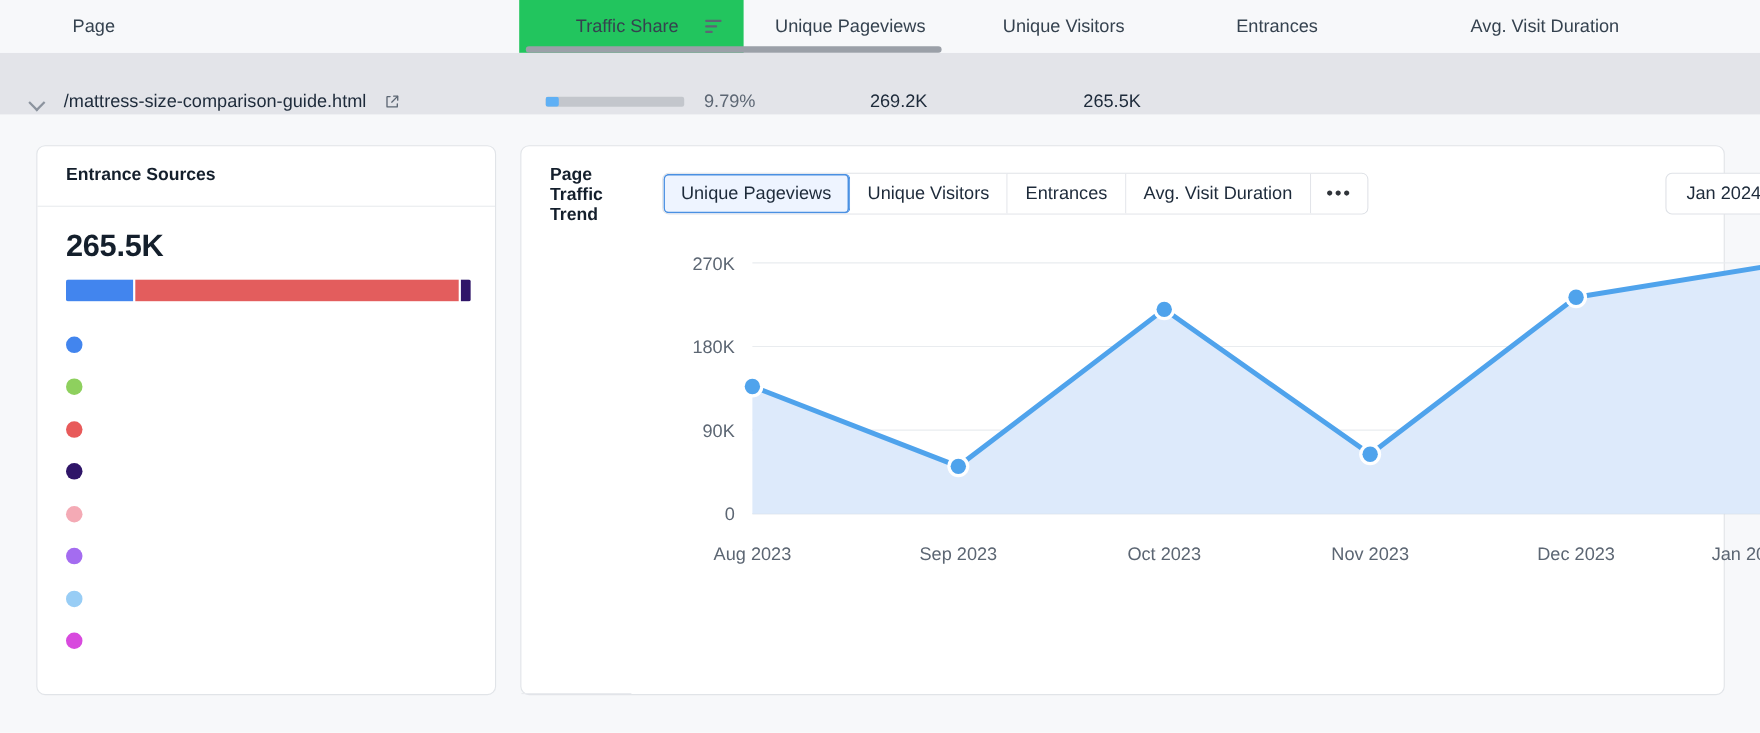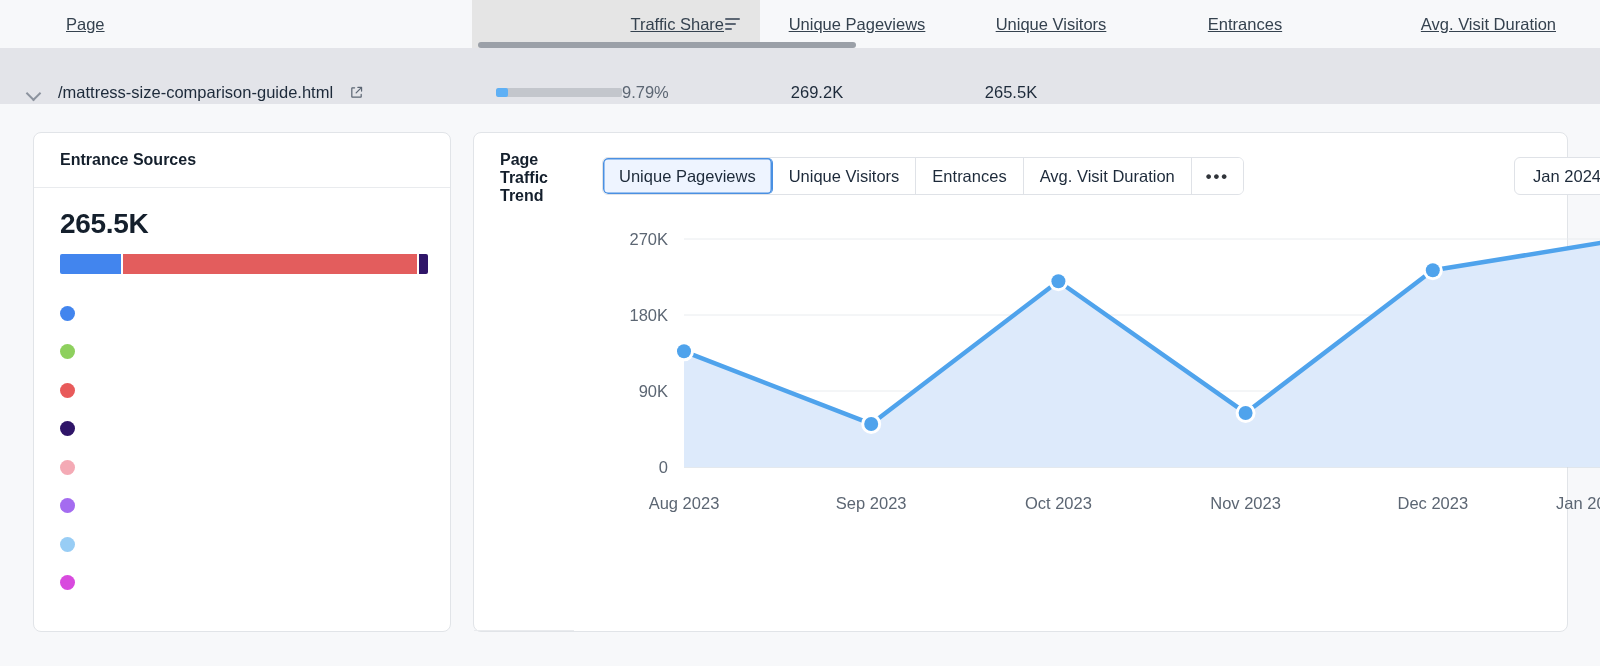--- a/index.html
+++ b/index.html
@@ -13,31 +13,30 @@
 
   
   .table-head {
     position: relative;
     height: 48px;
     background: #f7f8fa;
     display: flex;
     align-items: center;
     font-size: 16.5px;
     color: #35424f;
-    text-decoration: underline;
   }
   .th {
     display: flex; align-items: center;
     height: 48px;
   }
   .th.page { width: 472px; padding-left: 66px; }
   .th.share {
-    width: 288px; background: #e5e5e5;
+    width: 204px; background: #22c55e;
     justify-content: flex-end; padding-right: 20px;
-    gap: 1px;
+    gap: 24px;
   }
   .th.metric { width: 194px; justify-content: center; }
   .th.entr { width: 194px; justify-content: center; }
   .th.dur  { width: 250px; justify-content: flex-end; padding-right: 36px; }
 
   .sort-icon { display:inline-block; width: 15px; height: 12px; position: relative; }
   .sort-icon i { position:absolute; left:0; height:2px; background:#5c6673; border-radius:1px; display:block; }
   .sort-icon i:nth-child(1){ top:0;  width:15px; }
   .sort-icon i:nth-child(2){ top:5px; width:11px; }
   .sort-icon i:nth-child(3){ top:10px; width:7px; }
@@ -56,21 +55,21 @@
   
   .table-row {
     height: 56px;
     background: #e3e4e9;
     display: flex; align-items: center;
     font-size: 16.5px;
     color: #1d2a3a;
   }
   .cell { display:flex; align-items:center; height:56px;margin-top:32px; }
   .cell.page { width: 472px; padding-left: 24px; gap: 14px; }
-  .cell.share { width: 248px; display:flex; padding-left: 24px;}
+  .cell.share { width: 248px; display:flex; gap: 18px; padding-left: 24px;}
   .cell.metric { width: 194px; justify-content: center; }
   .cell.entr { width: 194px; justify-content: center; }
   .cell.dur { width: 250px; justify-content: flex-end; padding-right: 36px; }
 
   .chevron {
     width: 20px; height: 20px; position: relative; flex: none; cursor: pointer;
   }
   .chevron::before {
     content:""; position:absolute; left:4px; top:6px;
     width: 9px; height: 9px;

